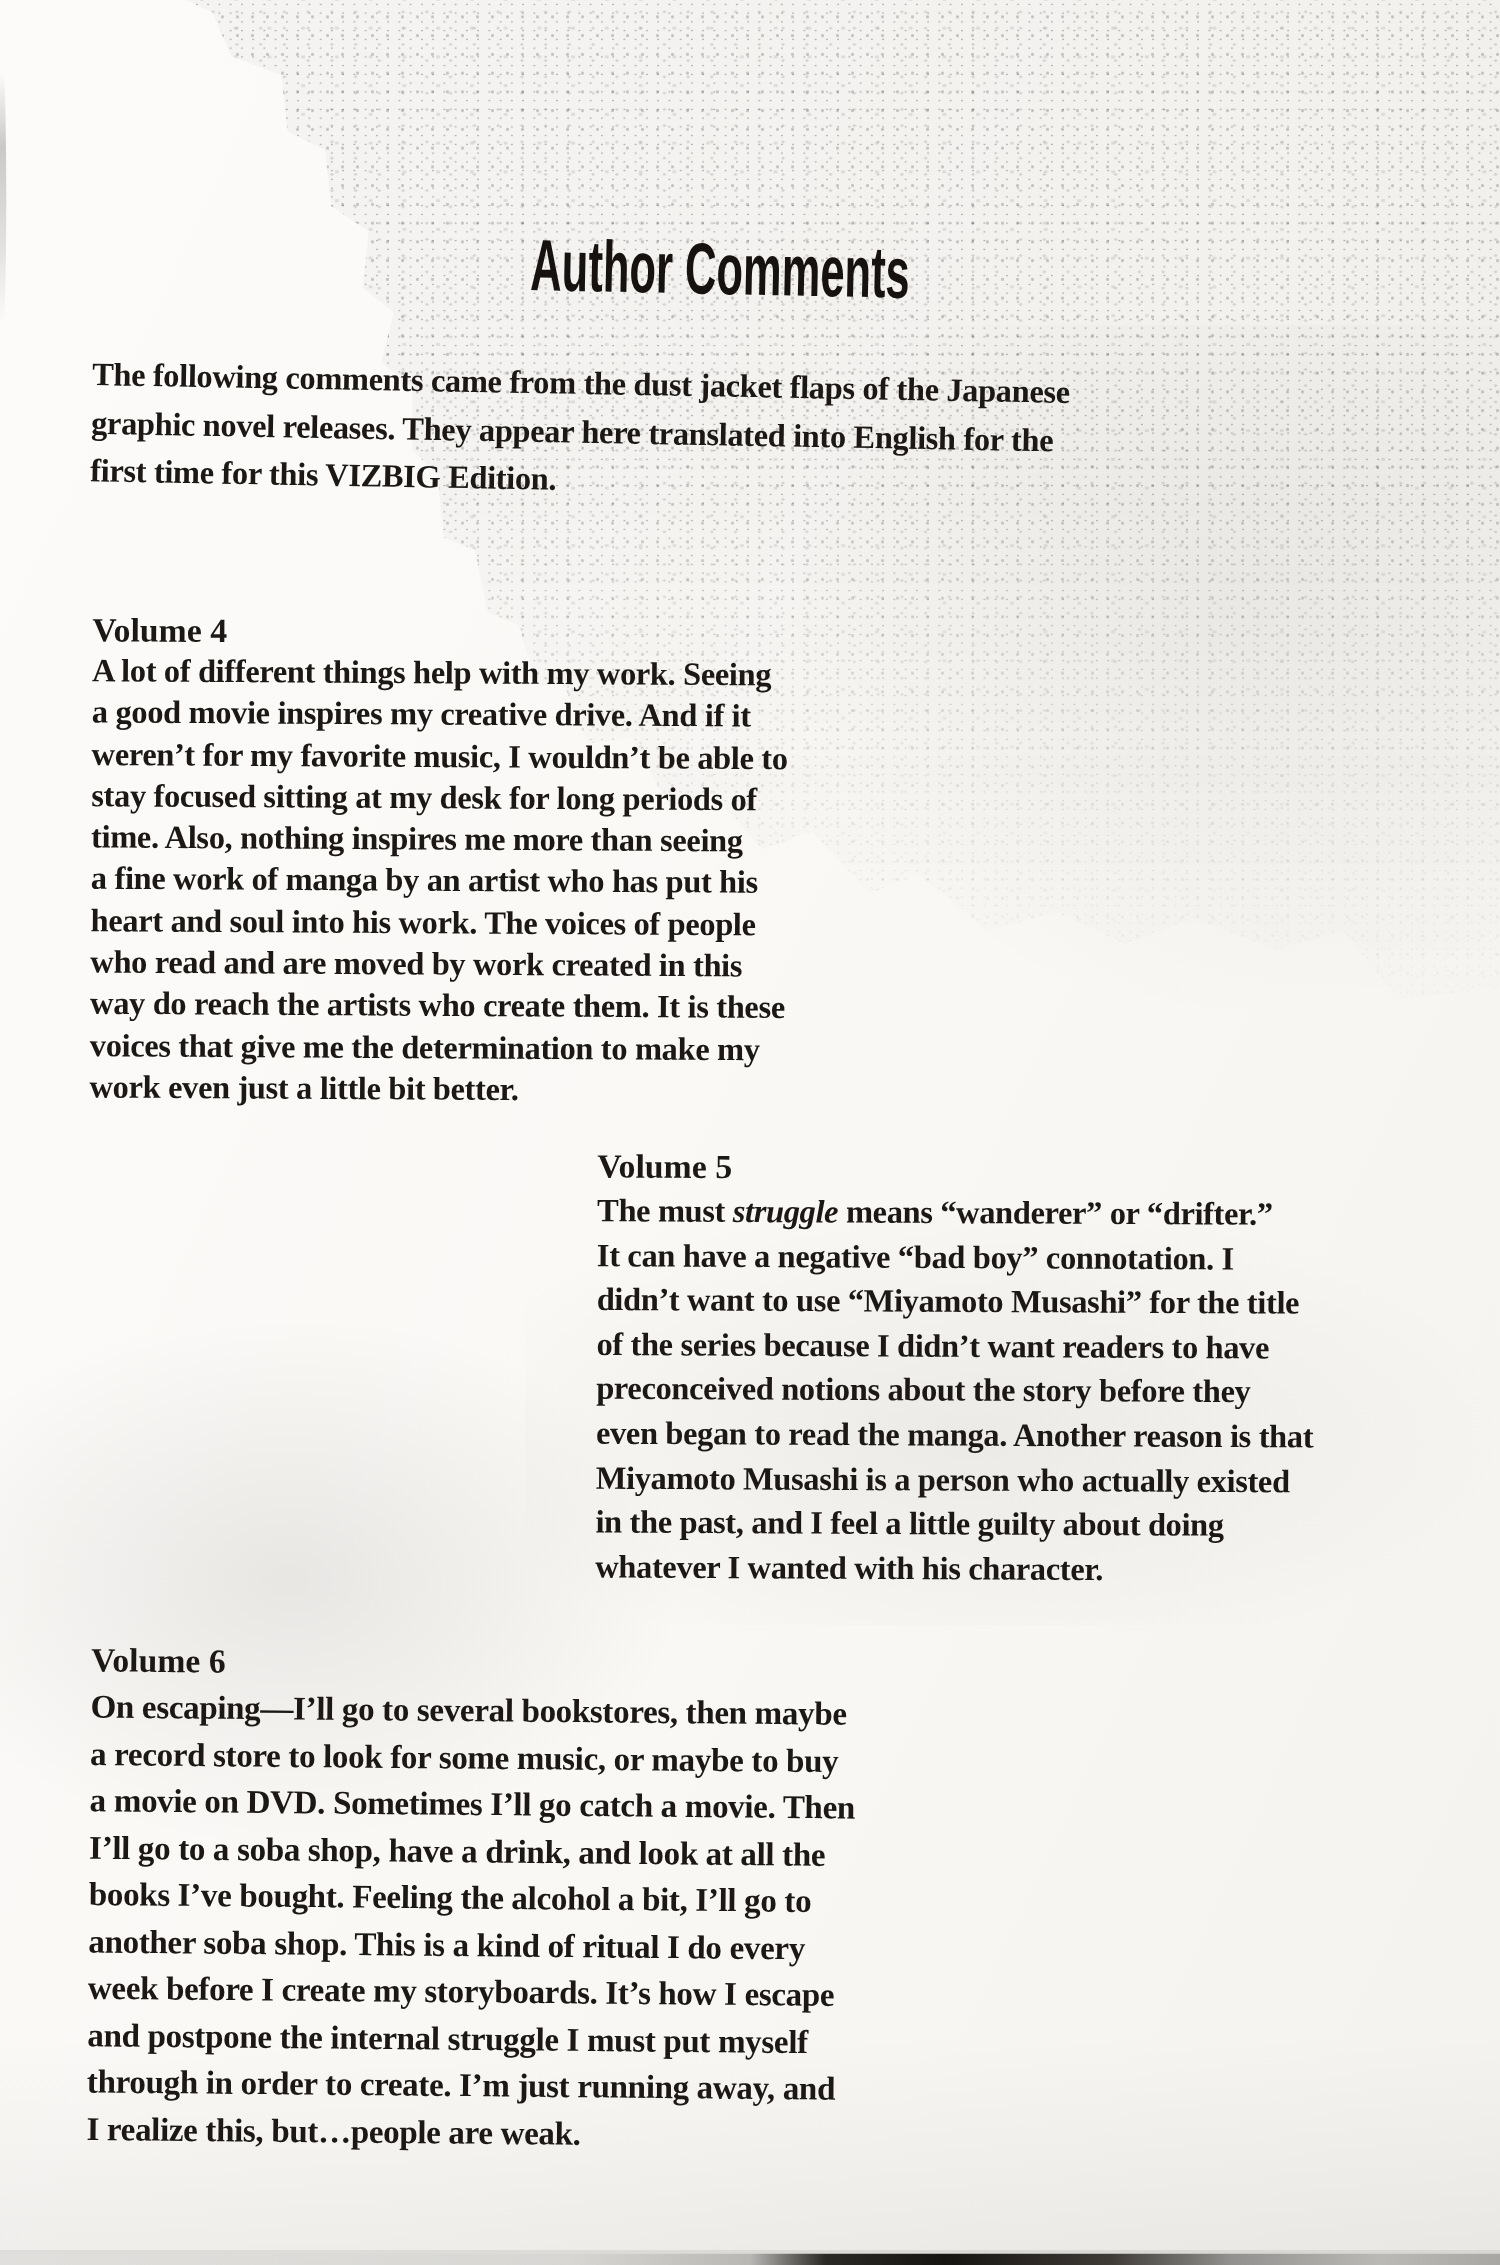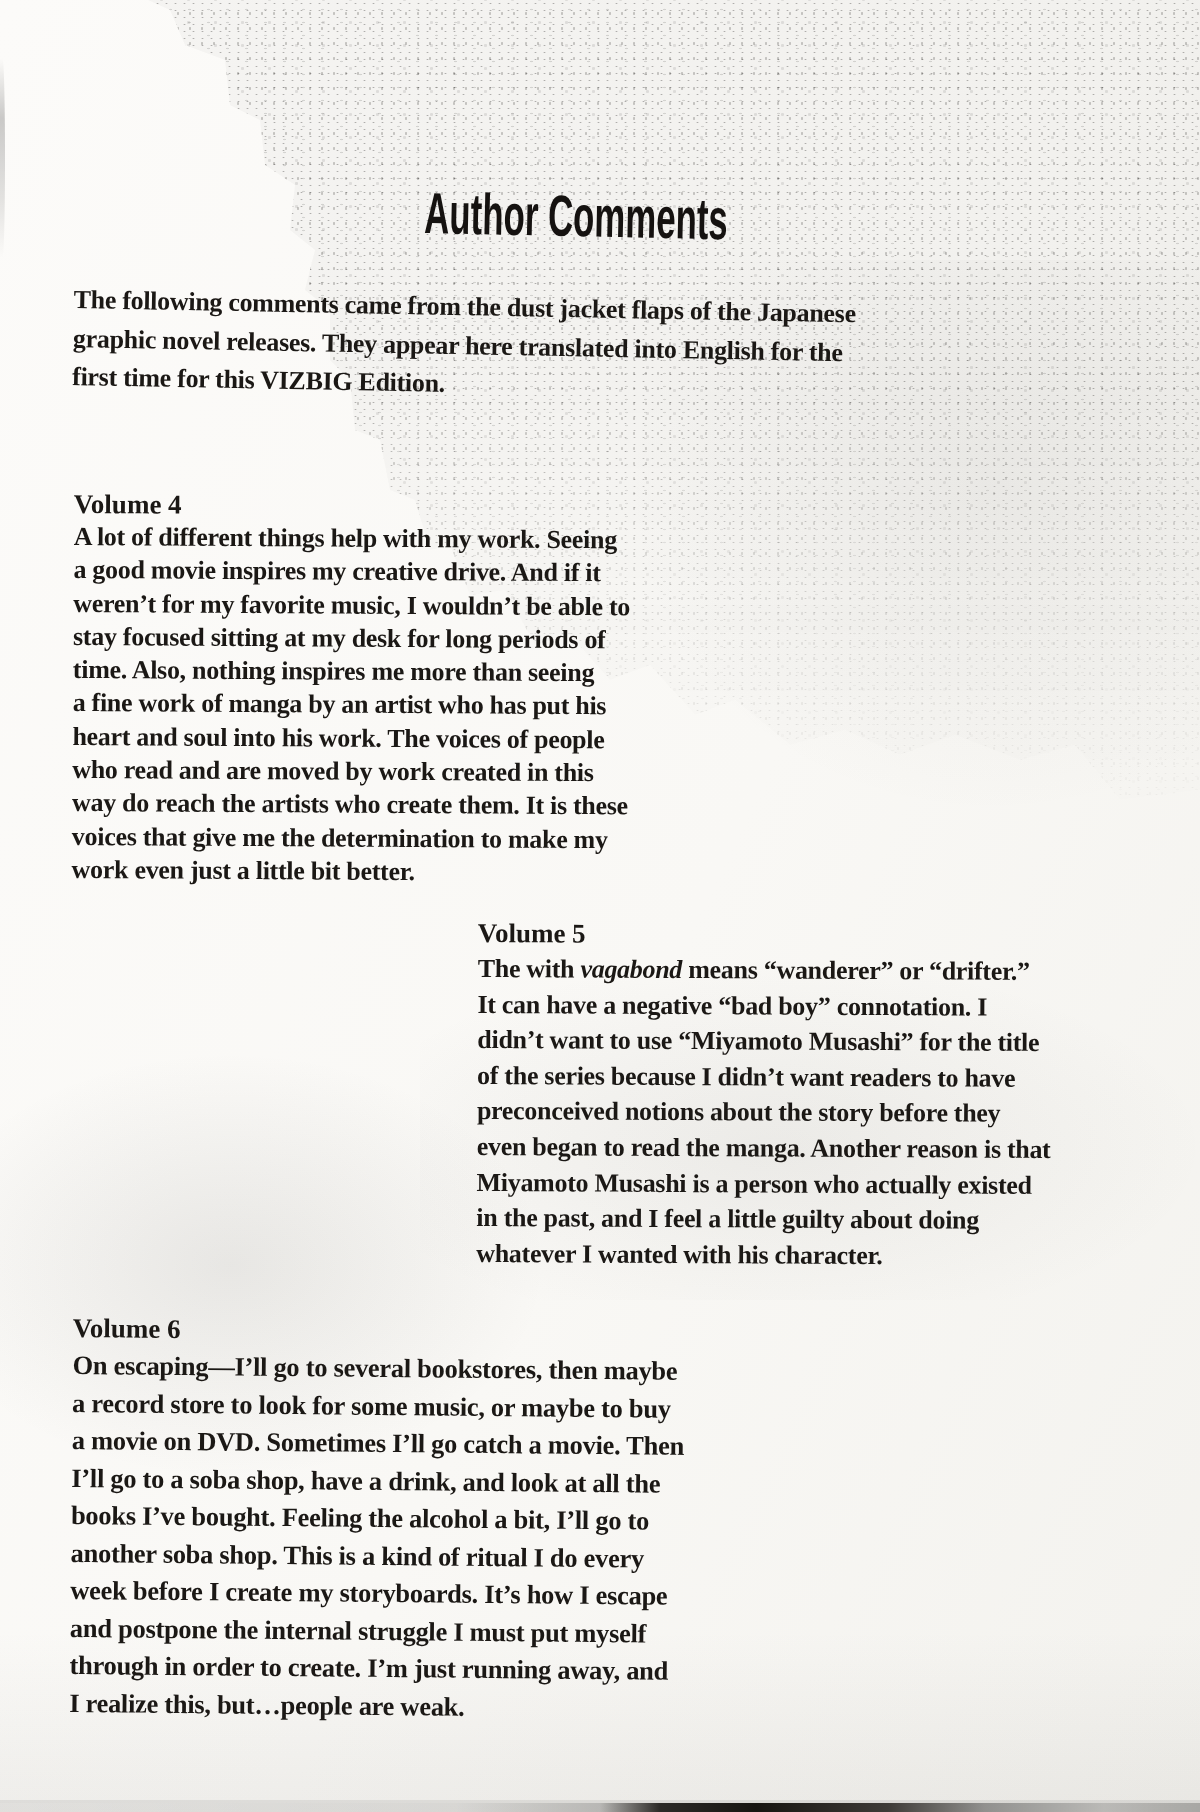--- a/index.html
+++ b/index.html
@@ -134,21 +134,21 @@
         <div class="tline">who read and are moved by work created in this</div>
         <div class="tline">way do reach the artists who create them. It is these</div>
         <div class="tline">voices that give me the determination to make my</div>
         <div class="tline">work even just a little bit better.</div>
       </div>
   </section>
 
   <section class="vol vol5 ink">
     <div class="vol-heading">Volume 5</div>
     <div class="vol-body">
-      <div class="tline"><span>The with </span><em>vagabond</em><span> means “wanderer” or “drifter.”</span></div>
+      <div class="tline"><span>The must </span><em>struggle</em><span> means “wanderer” or “drifter.”</span></div>
       <div>
           <div class="tline">It can have a negative “bad boy” connotation. I</div>
           <div class="tline">didn’t want to use “Miyamoto Musashi” for the title</div>
           <div class="tline">of the series because I didn’t want readers to have</div>
           <div class="tline">preconceived notions about the story before they</div>
           <div class="tline">even began to read the manga. Another reason is that</div>
           <div class="tline">Miyamoto Musashi is a person who actually existed</div>
           <div class="tline">in the past, and I feel a little guilty about doing</div>
           <div class="tline">whatever I wanted with his character.</div>
         </div>

